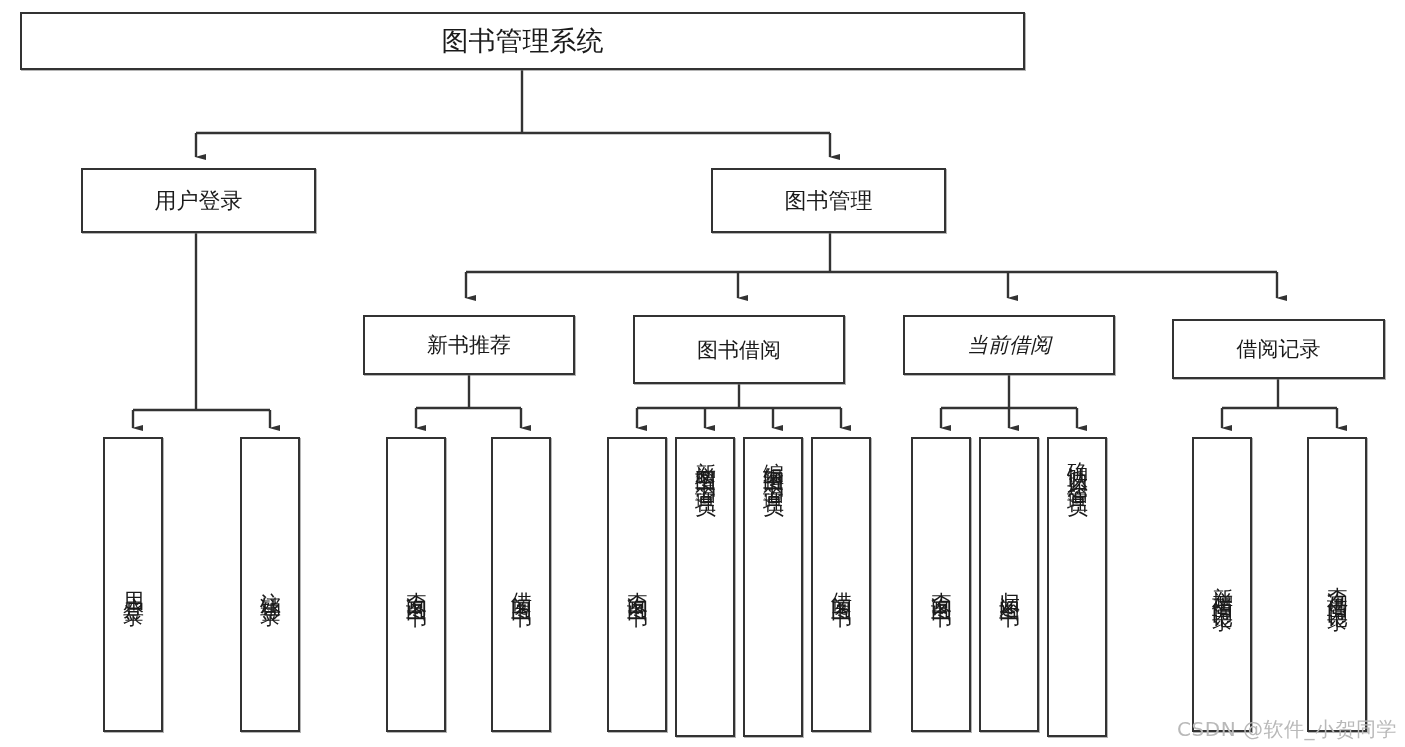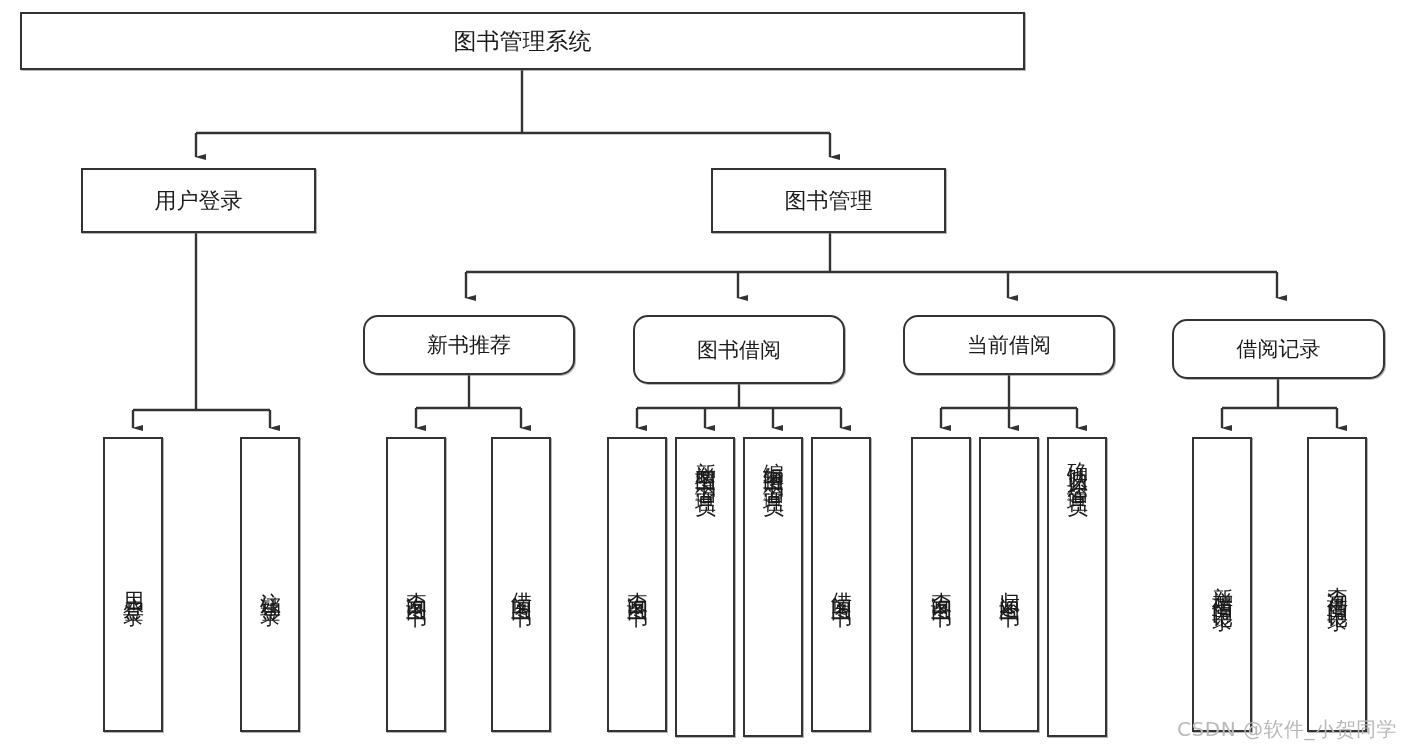--- a/index.html
+++ b/index.html
@@ -28,28 +28,27 @@
     box-sizing:border-box;
     background:#ffffff;
     border:2px solid #333333;
     box-shadow:1px 1px 0 0 rgba(120,120,120,.55);
     display:flex;
     align-items:center;
     justify-content:center;
     color:#1a1a1a;
   }
   .node.root{
-    font-size:23px;
+    font-size:27px;
   }
   .node.lvl2{
     font-size:22px;
   }
   .node.lvl3{
     font-size:21px;
-    border-radius:15px;
   }
   
   .node.leaf{
     font-size:21px;
     align-items:flex-start;
     justify-content:center;
     padding-top:0;
   }
   .vtext{
     writing-mode:vertical-rl;
@@ -148,21 +147,21 @@
   </div>
 
   <div class="node lvl3" style="left:363px; top:315px; width:212px; height:60px;">
     <span>新书推荐</span>
   </div>
 
   <div class="node lvl3" style="left:633px; top:315px; width:212px; height:69px;">
     <span>图书借阅</span>
   </div>
 
-  <div class="node lvl3" style="left:903px; top:315px; width:212px; height:60px;">
+  <div class="node lvl3" style="left:903px; top:315px; width:212px; height:60px;font-style:italic;">
     <span>当前借阅</span>
   </div>
 
   <div class="node lvl3" style="left:1172px; top:319px; width:213px; height:60px;">
     <span>借阅记录</span>
   </div>
 
   <div class="node leaf" style="left:103px; top:437px; width:60px; height:295px;">
     <span class="vwrap">
         <span class="vtext">用户登录</span>

